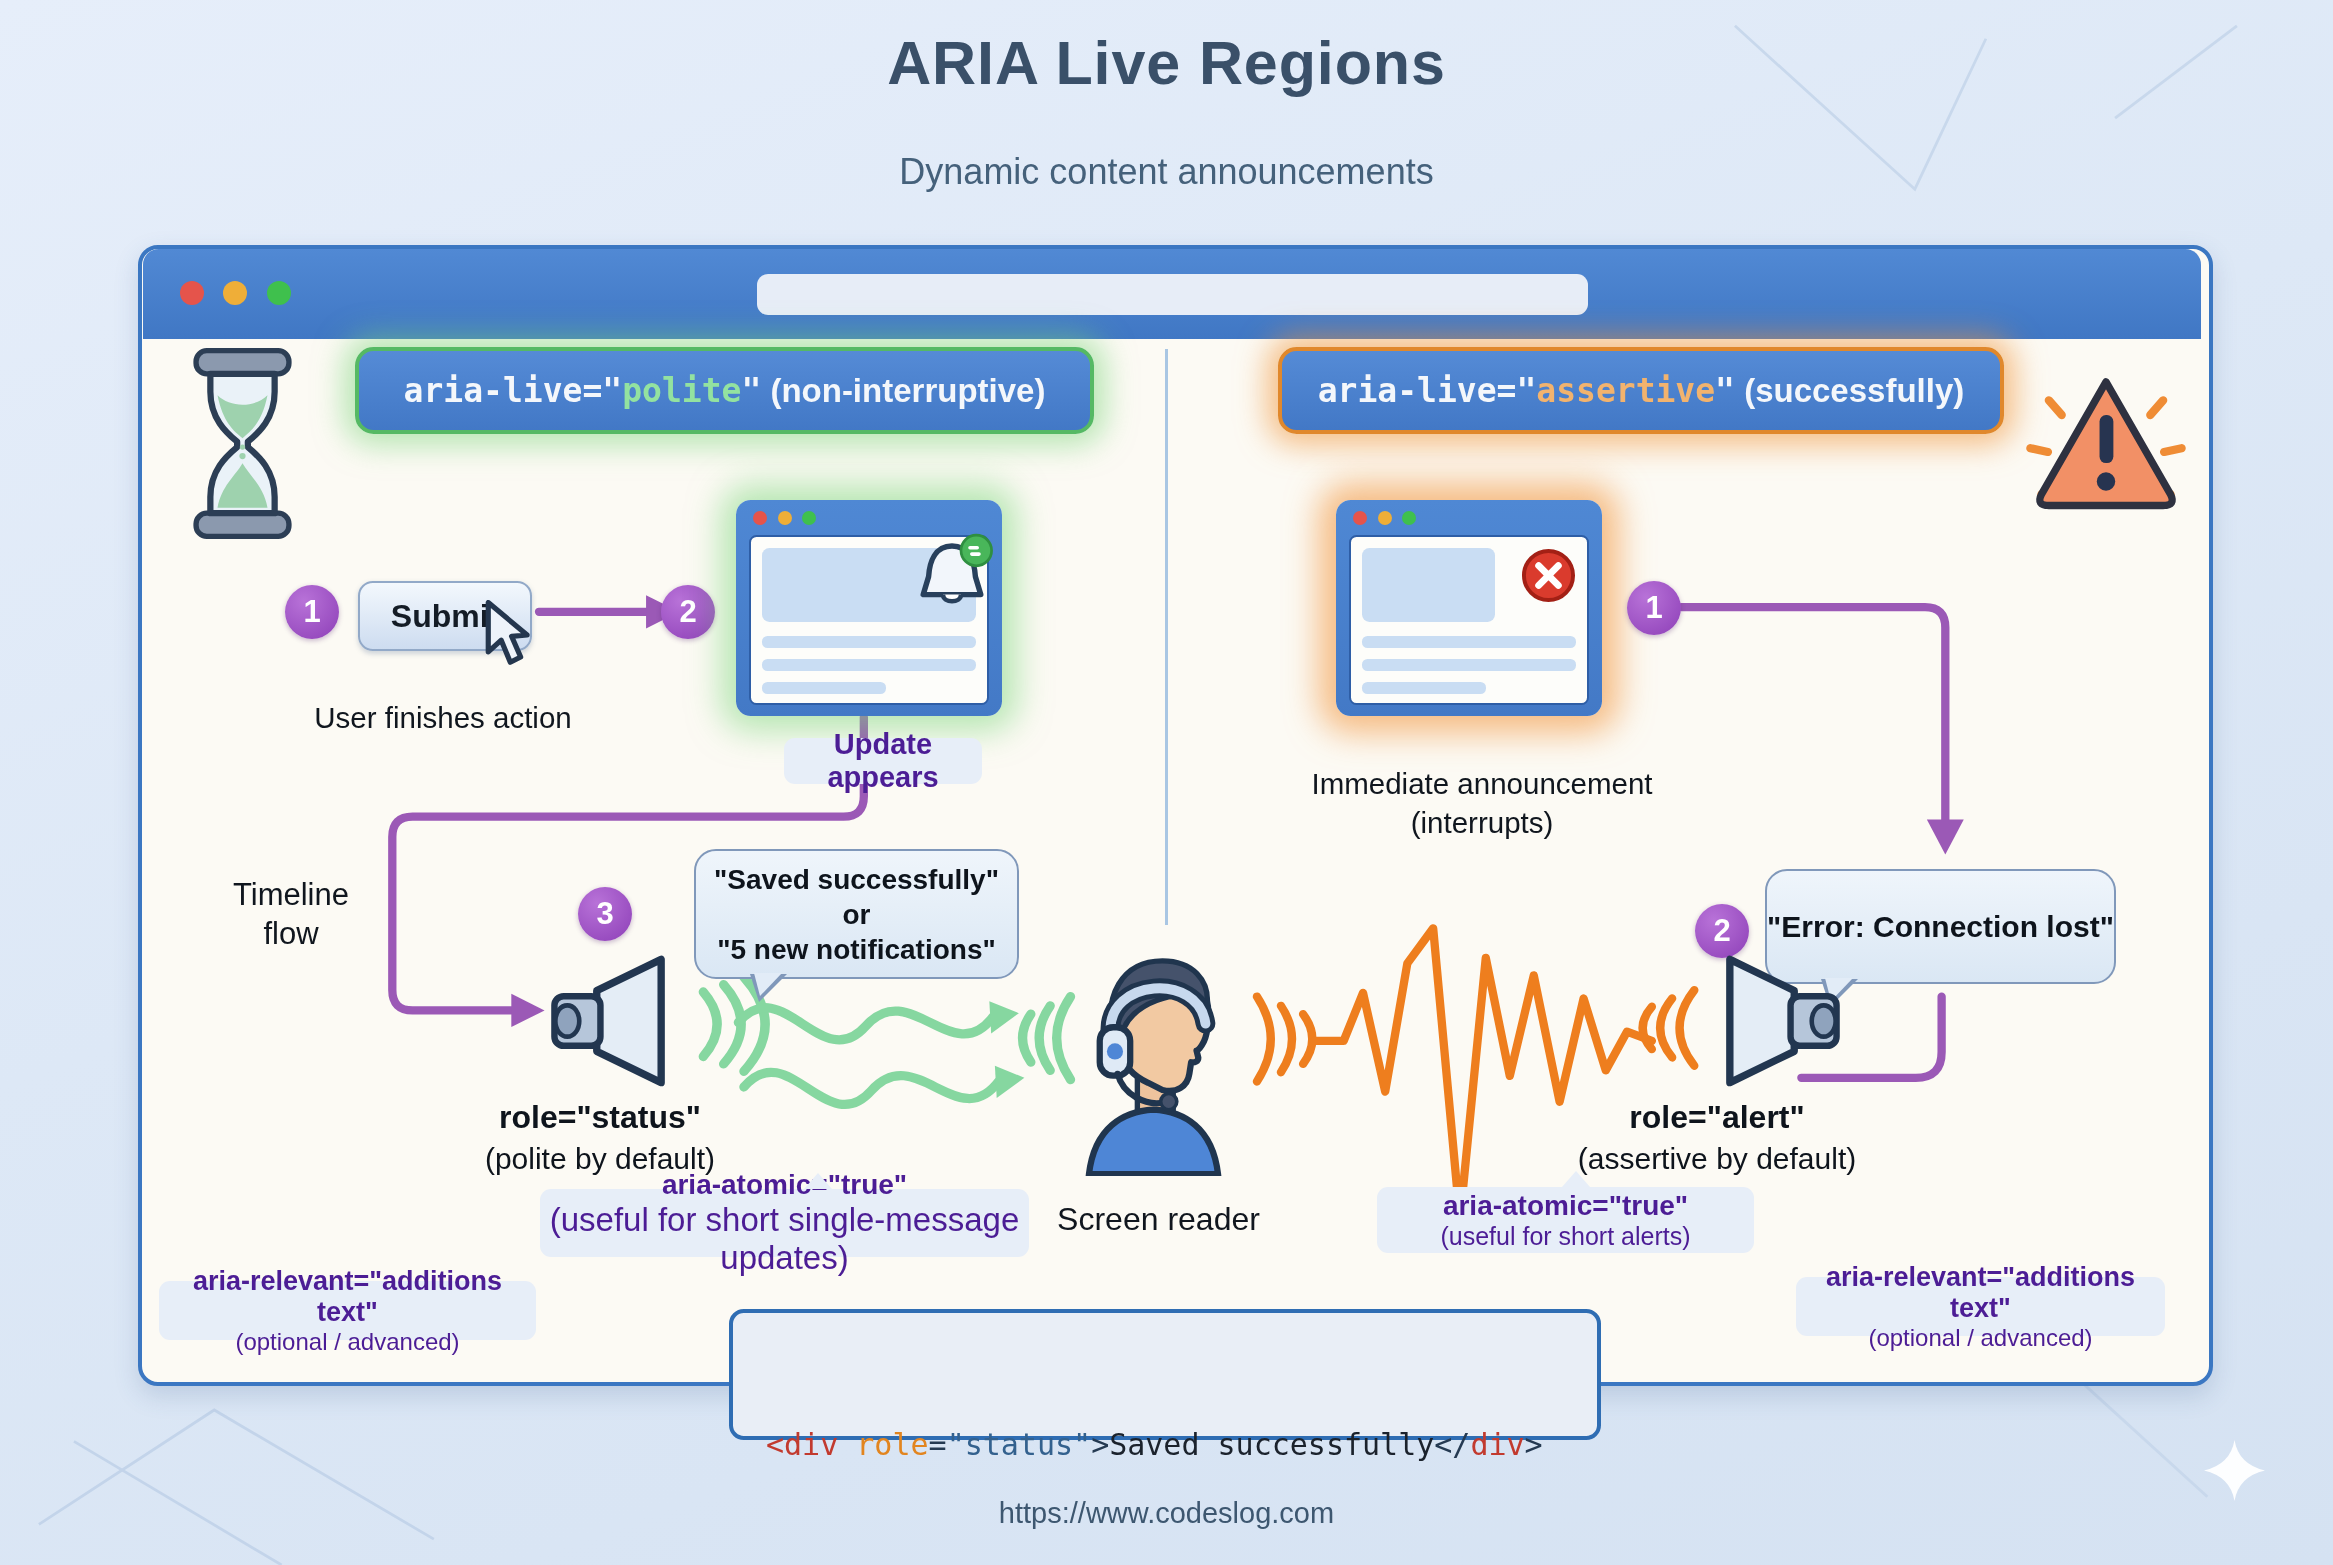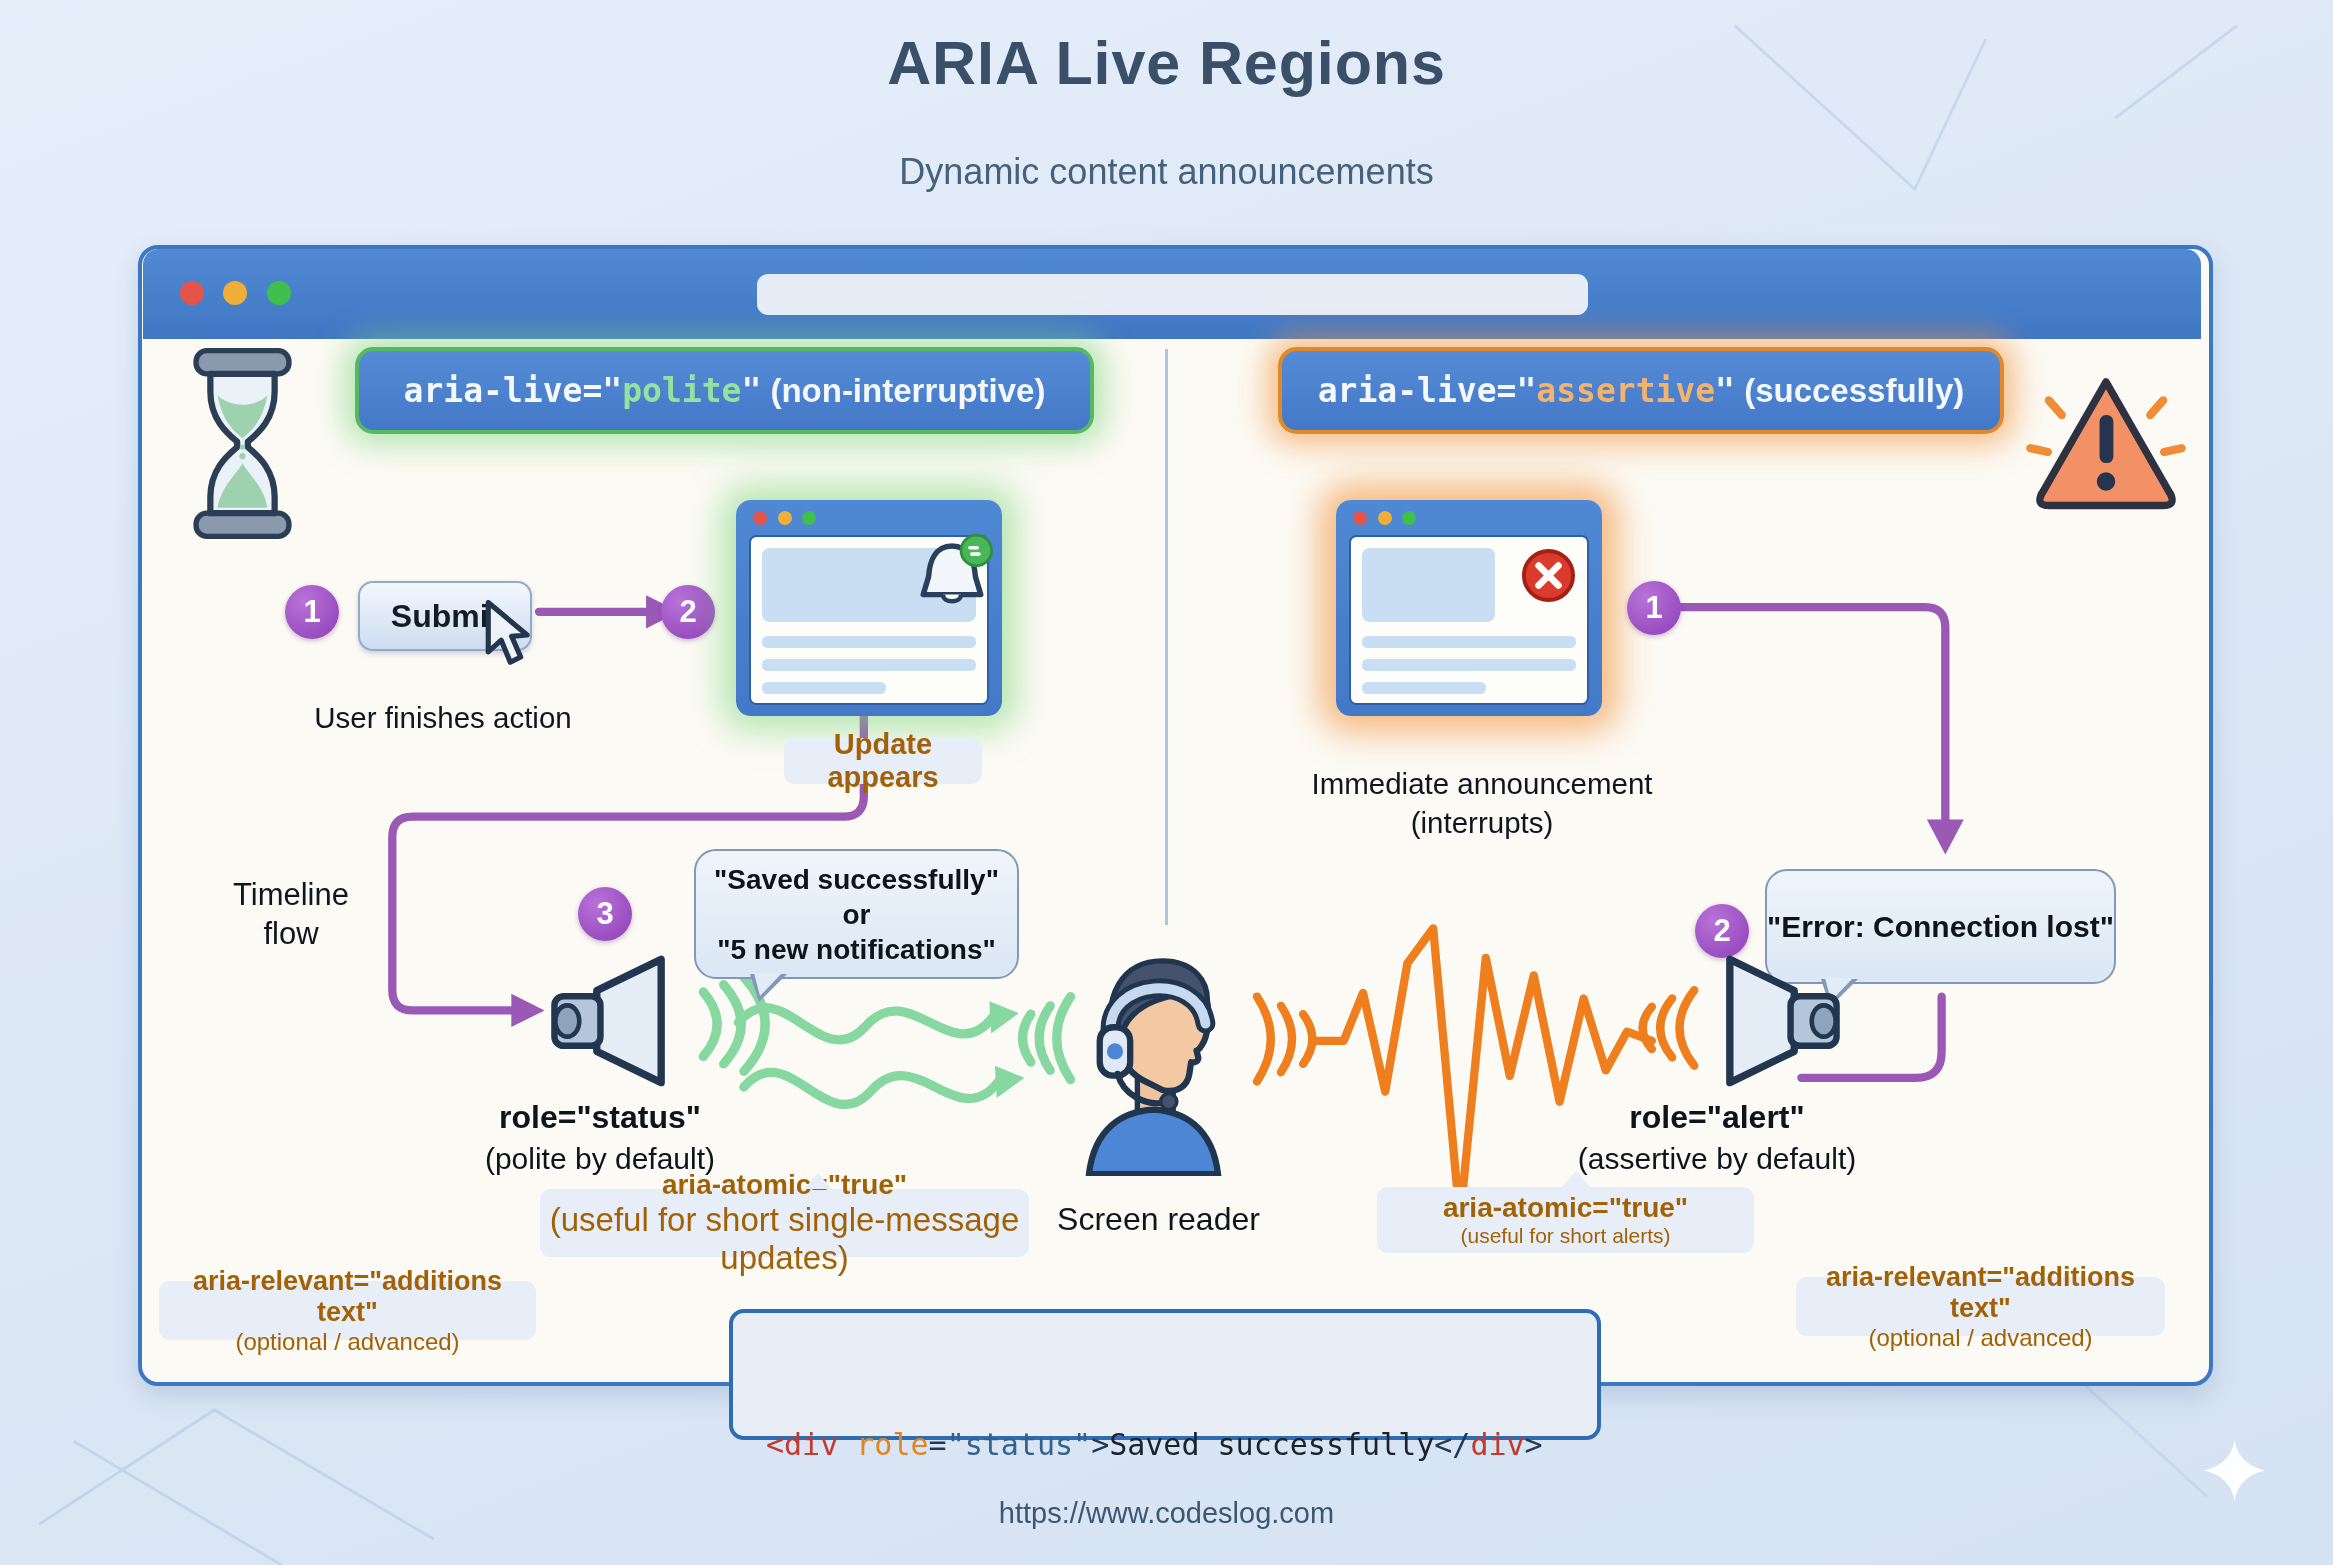--- a/index.html
+++ b/index.html
@@ -54,21 +54,21 @@
   .mini-dot{position:absolute;width:14px;height:14px;border-radius:50%;top:11px;}
   .mini-content{position:absolute;left:13px;right:13px;top:35px;bottom:11px;background:#fdfdfa;
                 border-radius:7.4px;border:2.8px solid #2e5ea6;padding:11px;box-sizing:border-box;}
   .hero{height:74px;background:#c9ddf3;border-radius:7.4px;margin-bottom:14px;}
   .line{height:12px;background:#c9ddf3;border-radius:5.5px;margin-bottom:11px;}
   .w58{width:58%;}
 
   
   .caption{font-size:29.5px;color:#10161e;text-align:center;line-height:39px;}
   .pill{background:#e7eef8;border-radius:11px;display:flex;flex-direction:column;
-        align-items:center;justify-content:center;text-align:center;color:#a16207;}
+        align-items:center;justify-content:center;text-align:center;color:#4c1d95;}
   .pill .b{font-weight:bold;}
   .pointer{position:absolute;top:-15.7px;width:0;height:0;border-left:14.8px solid transparent;
            border-right:14.8px solid transparent;border-bottom:16.6px solid #e7eef8;}
 
   
   .bubble{background:linear-gradient(#eff5fb,#dae7f4);border:2.8px solid #8098ba;border-radius:22px;
           display:flex;flex-direction:column;align-items:center;justify-content:center;
           color:#0e141c;font-weight:bold;text-align:center;}
   .tail-b{position:absolute;bottom:-25px;left:54px;width:0;height:0;border-left:9.2px solid transparent;
           border-right:28px solid transparent;border-top:28px solid #8098ba;}
@@ -318,21 +318,21 @@
   </div>
 
   <div class="abs role-label z3" style="left:1514px;top:1096px;width:406px;">
     <div class="b">role="alert"</div>
     <div class="s">(assertive by default)</div>
   </div>
 
   <div class="abs pill z3" style="left:1377px;top:1187px;width:377px;height:66px;">
     <span class="pointer" style="left:185px;"></span>
     <span class="b" style="font-size:28px;">aria-atomic="true"</span>
-    <span style="font-size:21px;">(useful for short alerts)</span>
+    <span style="font-size:25px;">(useful for short alerts)</span>
   </div>
 
   <div class="abs pill z3" style="left:1796px;top:1277px;width:369px;height:59px;">
     <span class="b" style="font-size:27px;">aria-relevant="additions text"</span>
     <span style="font-size:24px;">(optional / advanced)</span>
   </div>
 
   <div class="abs code-block z3">
     <div><span class="c-red">&lt;div </span><span class="c-orange">role</span><span class="c-navy">=</span><span class="c-blue">"status"</span><span class="c-navy">&gt;</span><span class="c-text">Saved successfully</span><span class="c-navy">&lt;/</span><span class="c-red">div</span><span class="c-navy">&gt;</span></div>
     <div></div>

